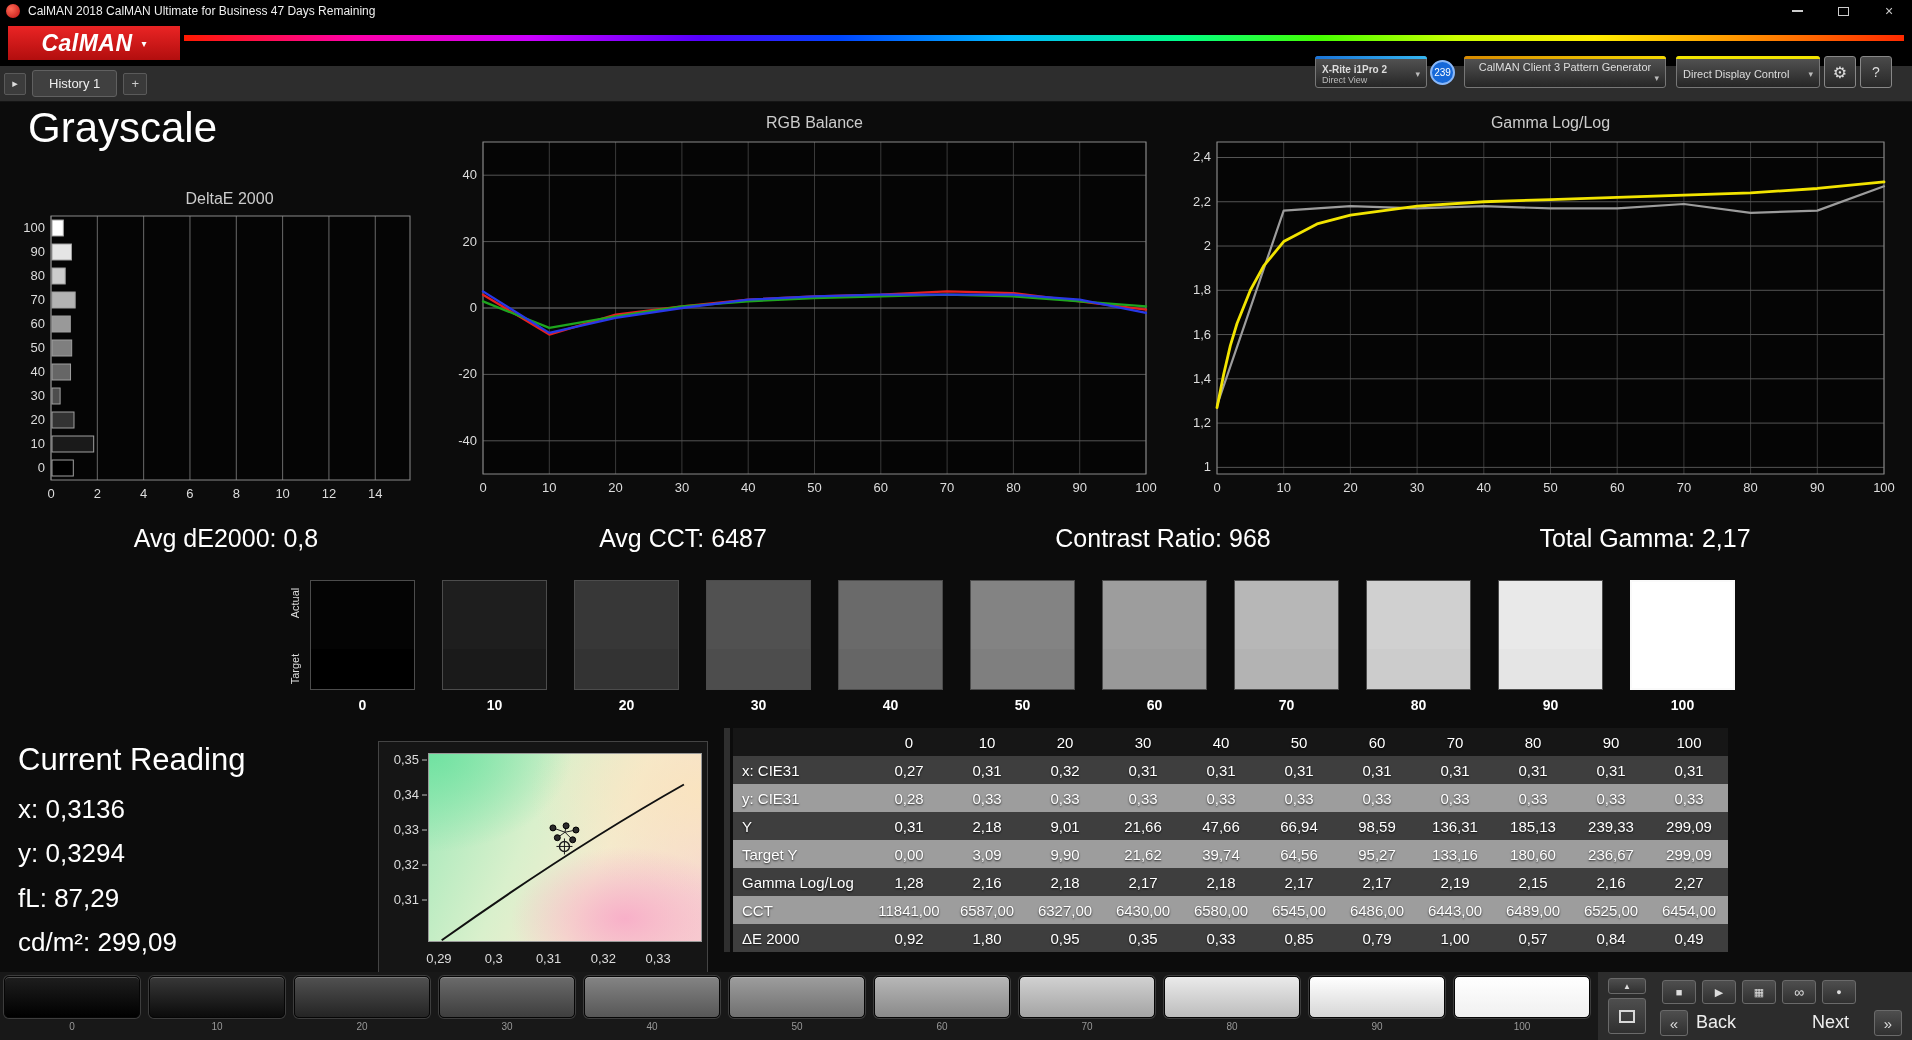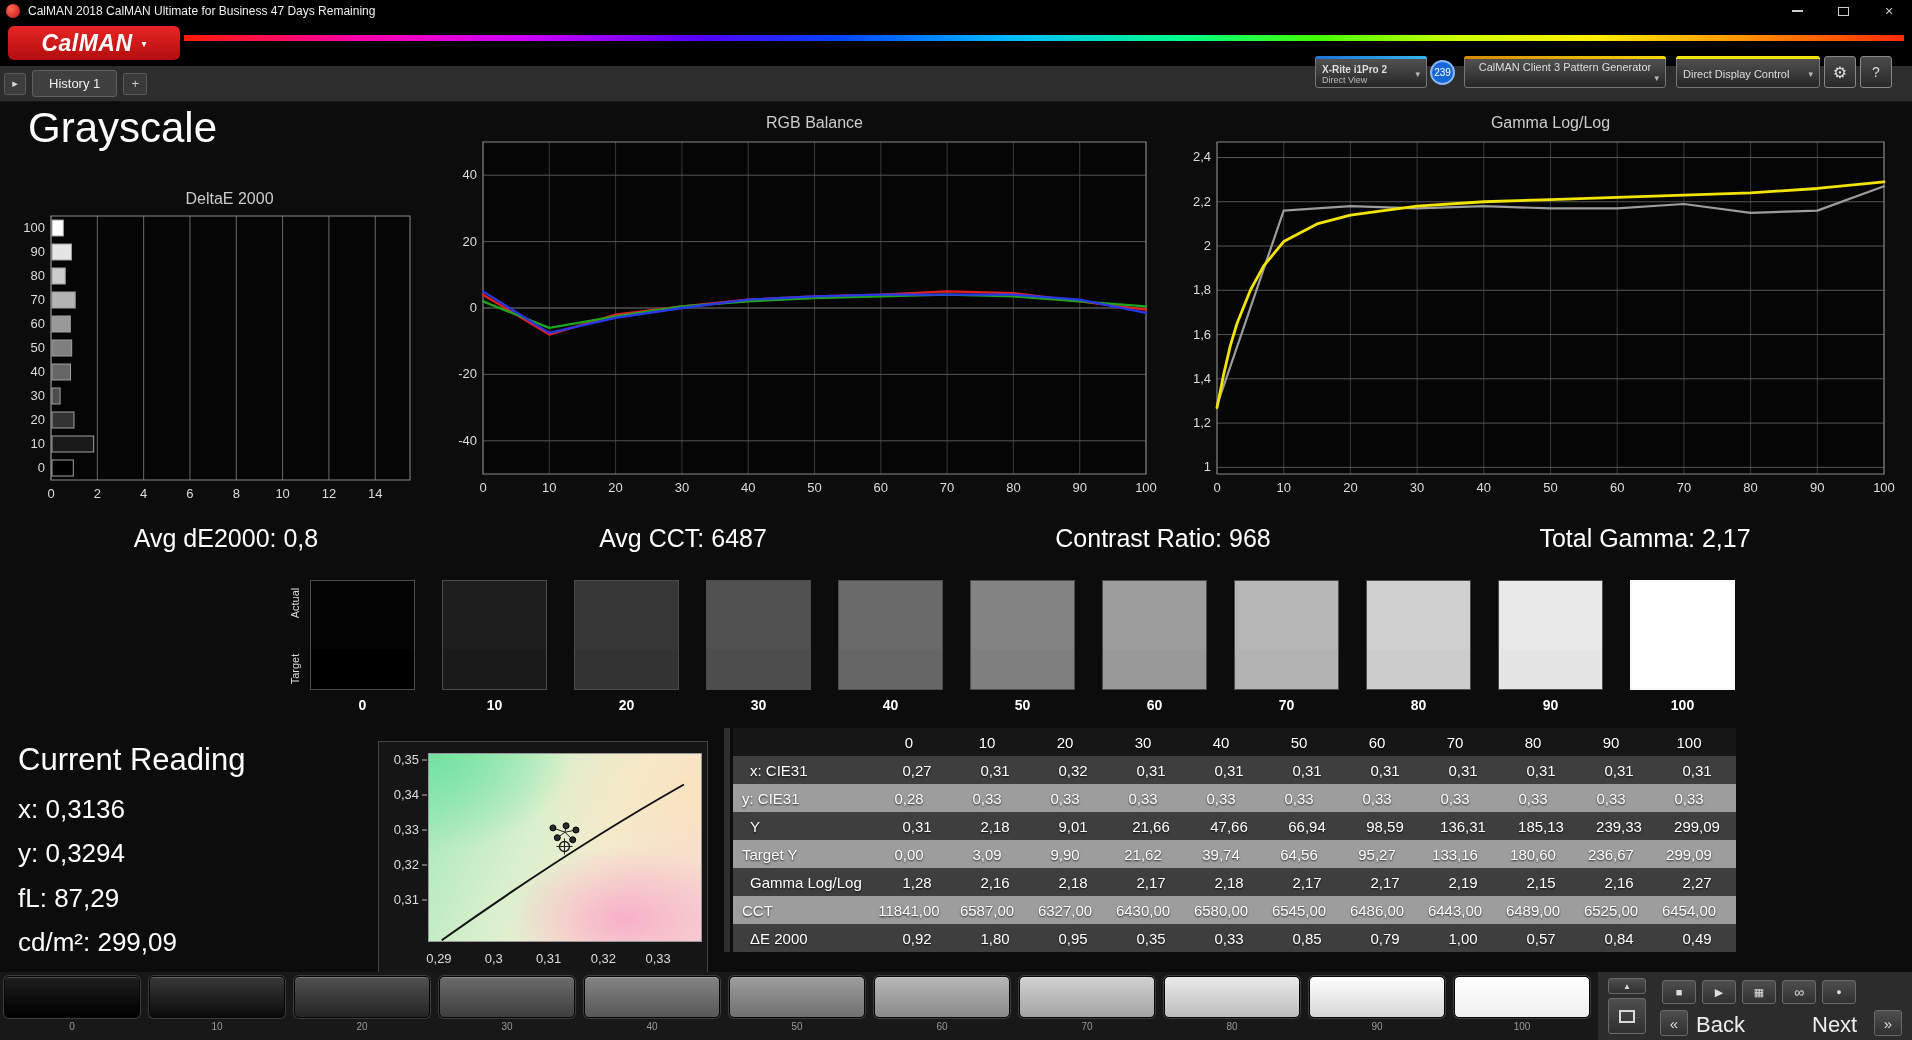--- a/index.html
+++ b/index.html
@@ -11,21 +11,21 @@
   .titlebar{position:absolute;left:0;top:0;width:100%;height:22px;background:#000;display:flex;align-items:center;}
   .app-icon{width:14px;height:14px;border-radius:50%;background:radial-gradient(circle at 35% 35%,#ff6a55,#c01212);margin-left:6px;}
   .titlebar .title{margin-left:8px;font-size:12px;color:#efefef;white-space:nowrap;}
   .winbtns{margin-left:auto;display:flex;}
   .winbtn{width:46px;height:22px;display:flex;align-items:center;justify-content:center;color:#ccc;font-size:14px;}
   .min-glyph{display:block;width:11px;height:2px;background:#ccc;}
   .max-glyph{display:block;width:11px;height:9px;border:1px solid #ccc;}
 
   
   .toolbar{position:absolute;left:0;top:22px;width:100%;height:44px;background:#000;}
-  .logo{position:absolute;left:8px;top:4px;width:172px;height:34px;background:linear-gradient(180deg,#ea2424,#b20e0e);border-radius:6px;display:flex;align-items:center;justify-content:center;gap:9px;}
+  .logo{position:absolute;left:8px;top:4px;width:172px;height:34px;background:linear-gradient(180deg,#ea2424,#b20e0e);border-radius:0;display:flex;align-items:center;justify-content:center;gap:9px;}
   .logo-text{color:#fff;font-size:23px;font-weight:700;font-style:italic;letter-spacing:.5px;}
   .logo-arrow{color:#fff;font-size:10px;}
   .rainbow{position:absolute;left:184px;right:8px;top:13px;height:6px;
     background:linear-gradient(90deg,#ff1a00 0%,#ff00aa 10%,#cc00ff 20%,#5500ff 30%,#0044ff 38%,#00bbff 48%,#00ff88 58%,#44ff00 66%,#ccff00 74%,#ffee00 82%,#ff9900 90%,#ff2a00 100%);}
 
   
   .dd{position:absolute;height:32px;background:linear-gradient(180deg,#545454,#262626);border:1px solid #777;border-radius:3px;display:flex;align-items:center;padding:4px 6px 0;color:#ddd;z-index:30;}
   .dd-edge{position:absolute;left:-1px;top:-1px;right:-1px;height:3px;border-radius:3px 3px 0 0;}
   .edge-blue{background:linear-gradient(90deg,#1b74d8,#35b6f0);}
   .edge-amber{background:linear-gradient(90deg,#d88a00,#f5d800);}
@@ -89,42 +89,42 @@
       radial-gradient(ellipse 70% 70% at 0% 0%, rgba(110,226,160,.95), rgba(110,226,160,0) 75%),
       radial-gradient(ellipse 90% 80% at 100% 20%, rgba(250,228,190,.9), rgba(250,228,190,0) 70%),
       linear-gradient(115deg,#9fe8b8 0%,#d9f0cc 38%,#f3ecd0 62%,#f7d3d2 100%);}
   .cie svg{position:absolute;left:0;top:0;}
 
   
   .table-strip{position:absolute;left:724px;top:728px;width:6px;height:224px;background:#2f2f2f;}
   .dtable{position:absolute;left:733px;top:728px;}
   .trow{display:flex;height:28px;align-items:center;}
   .thead{background:#161616;}
-  .trow.dark{background:#3e3e3e;padding-left:8px;}
+  .trow.dark{background:#3e3e3e;}
   .trow.light{background:#9d9d9d;}
   .tlabel{width:137px;padding-left:9px;font-size:15px;color:#fff;text-shadow:0 1px 2px rgba(0,0,0,.8);}
   .tcell{width:78px;text-align:center;font-size:15px;color:#fff;text-shadow:0 1px 2px rgba(0,0,0,.8);}
 
   
   .bottombar{position:absolute;left:0;top:972px;width:100%;height:68px;background:#181818;}
   .level-strip{position:absolute;left:4px;top:4px;display:flex;gap:9px;}
   .level-cell{width:136px;display:flex;flex-direction:column;align-items:center;}
   .level-btn{width:136px;height:42px;border-radius:5px;border:1px solid #060606;box-shadow:0 0 0 1px #3d3d3d, inset 0 1px 0 rgba(255,255,255,.22);}
   .level-label{margin-top:3px;font-size:10px;color:#999;}
   .transport-panel{position:absolute;left:1598px;top:0;width:314px;height:68px;background:#2c2c2c;}
   .tbtn{position:absolute;background:linear-gradient(180deg,#4e4e4e,#303030);border:1px solid #6a6a6a;border-radius:3px;color:#ddd;display:flex;align-items:center;justify-content:center;}
   .collapse-btn{left:10px;top:6px;width:38px;height:16px;font-size:8px;}
   .window-btn{left:10px;top:26px;width:38px;height:36px;}
   .win-icon{display:block;width:16px;height:13px;border:2px solid #d8d8d8;}
   .media{top:8px;width:34px;height:24px;font-size:11px;}
   .m1{left:64px;}.m2{left:104px;}.m3{left:144px;}.m4{left:184px;font-size:14px;}.m5{left:224px;font-size:9px;}
   .chev{top:38px;width:28px;height:26px;font-size:15px;}
   .chev-back{left:62px;}
   .chev-next{left:276px;}
-  .navtext{position:absolute;top:40px;font-size:22px;color:#eee;}
+  .navtext{position:absolute;top:40px;font-size:18px;color:#eee;}
   .back-text{left:98px;}
   .next-text{left:214px;}
 </style>
 </head>
 <body>
 
 <div class="screen">
 
   <div class="titlebar">
     <div class="app-icon"></div>

